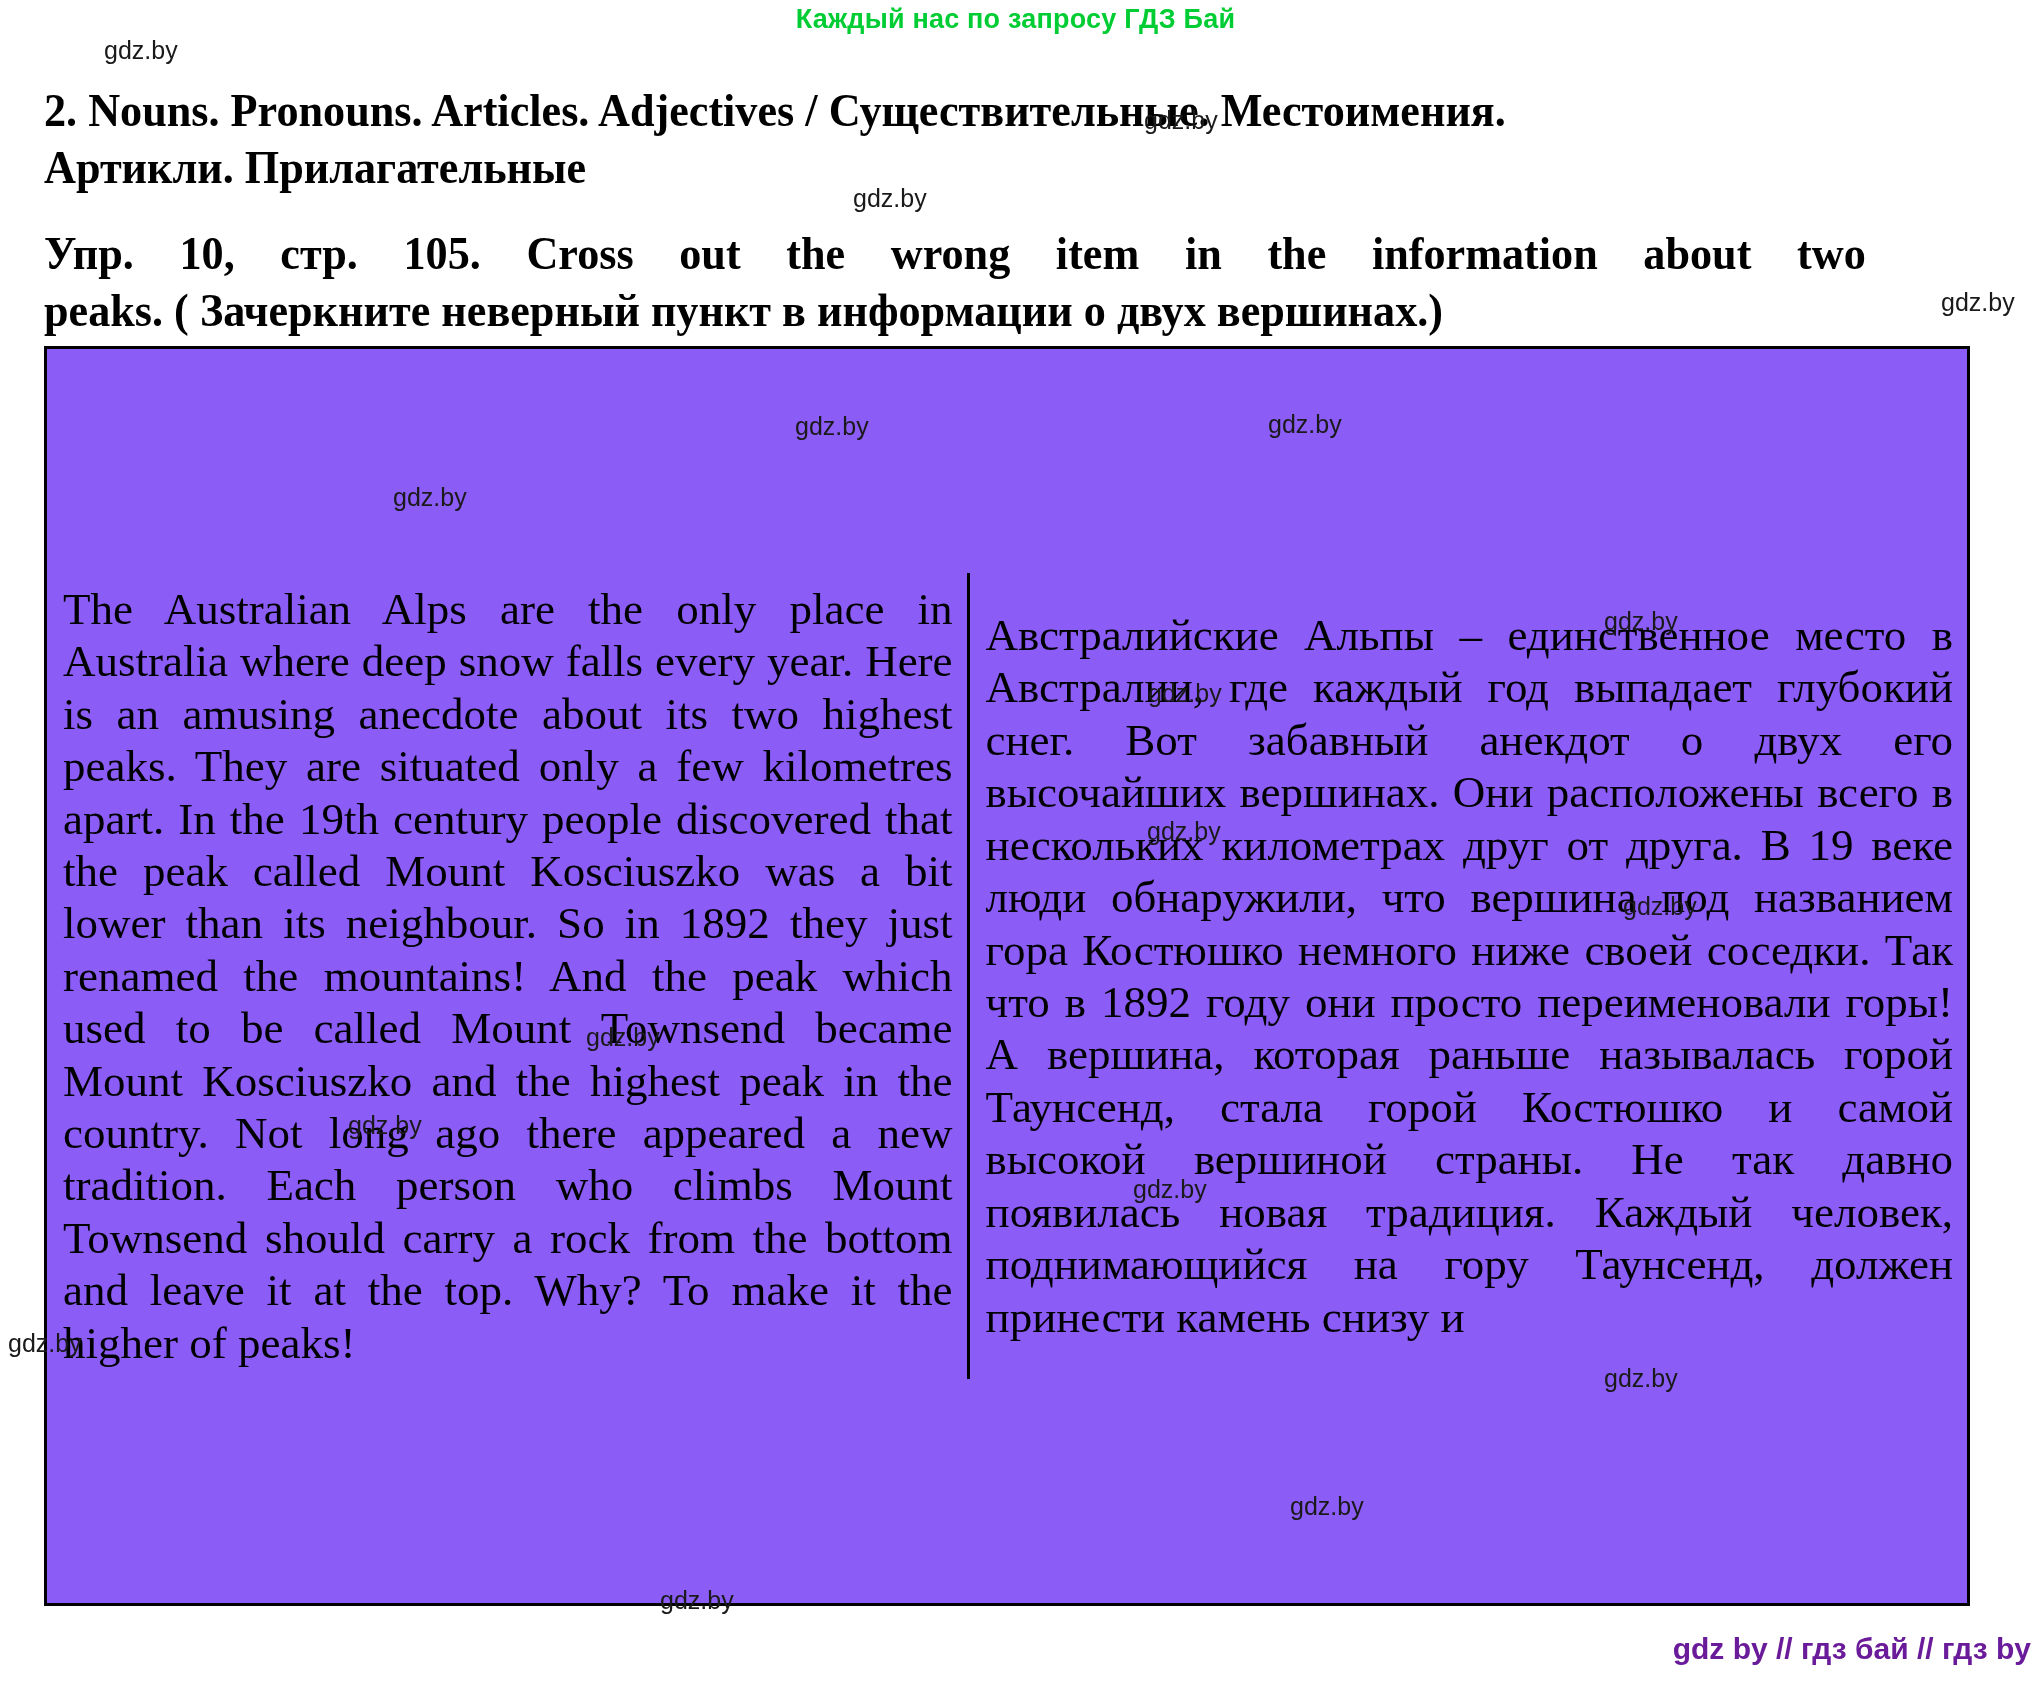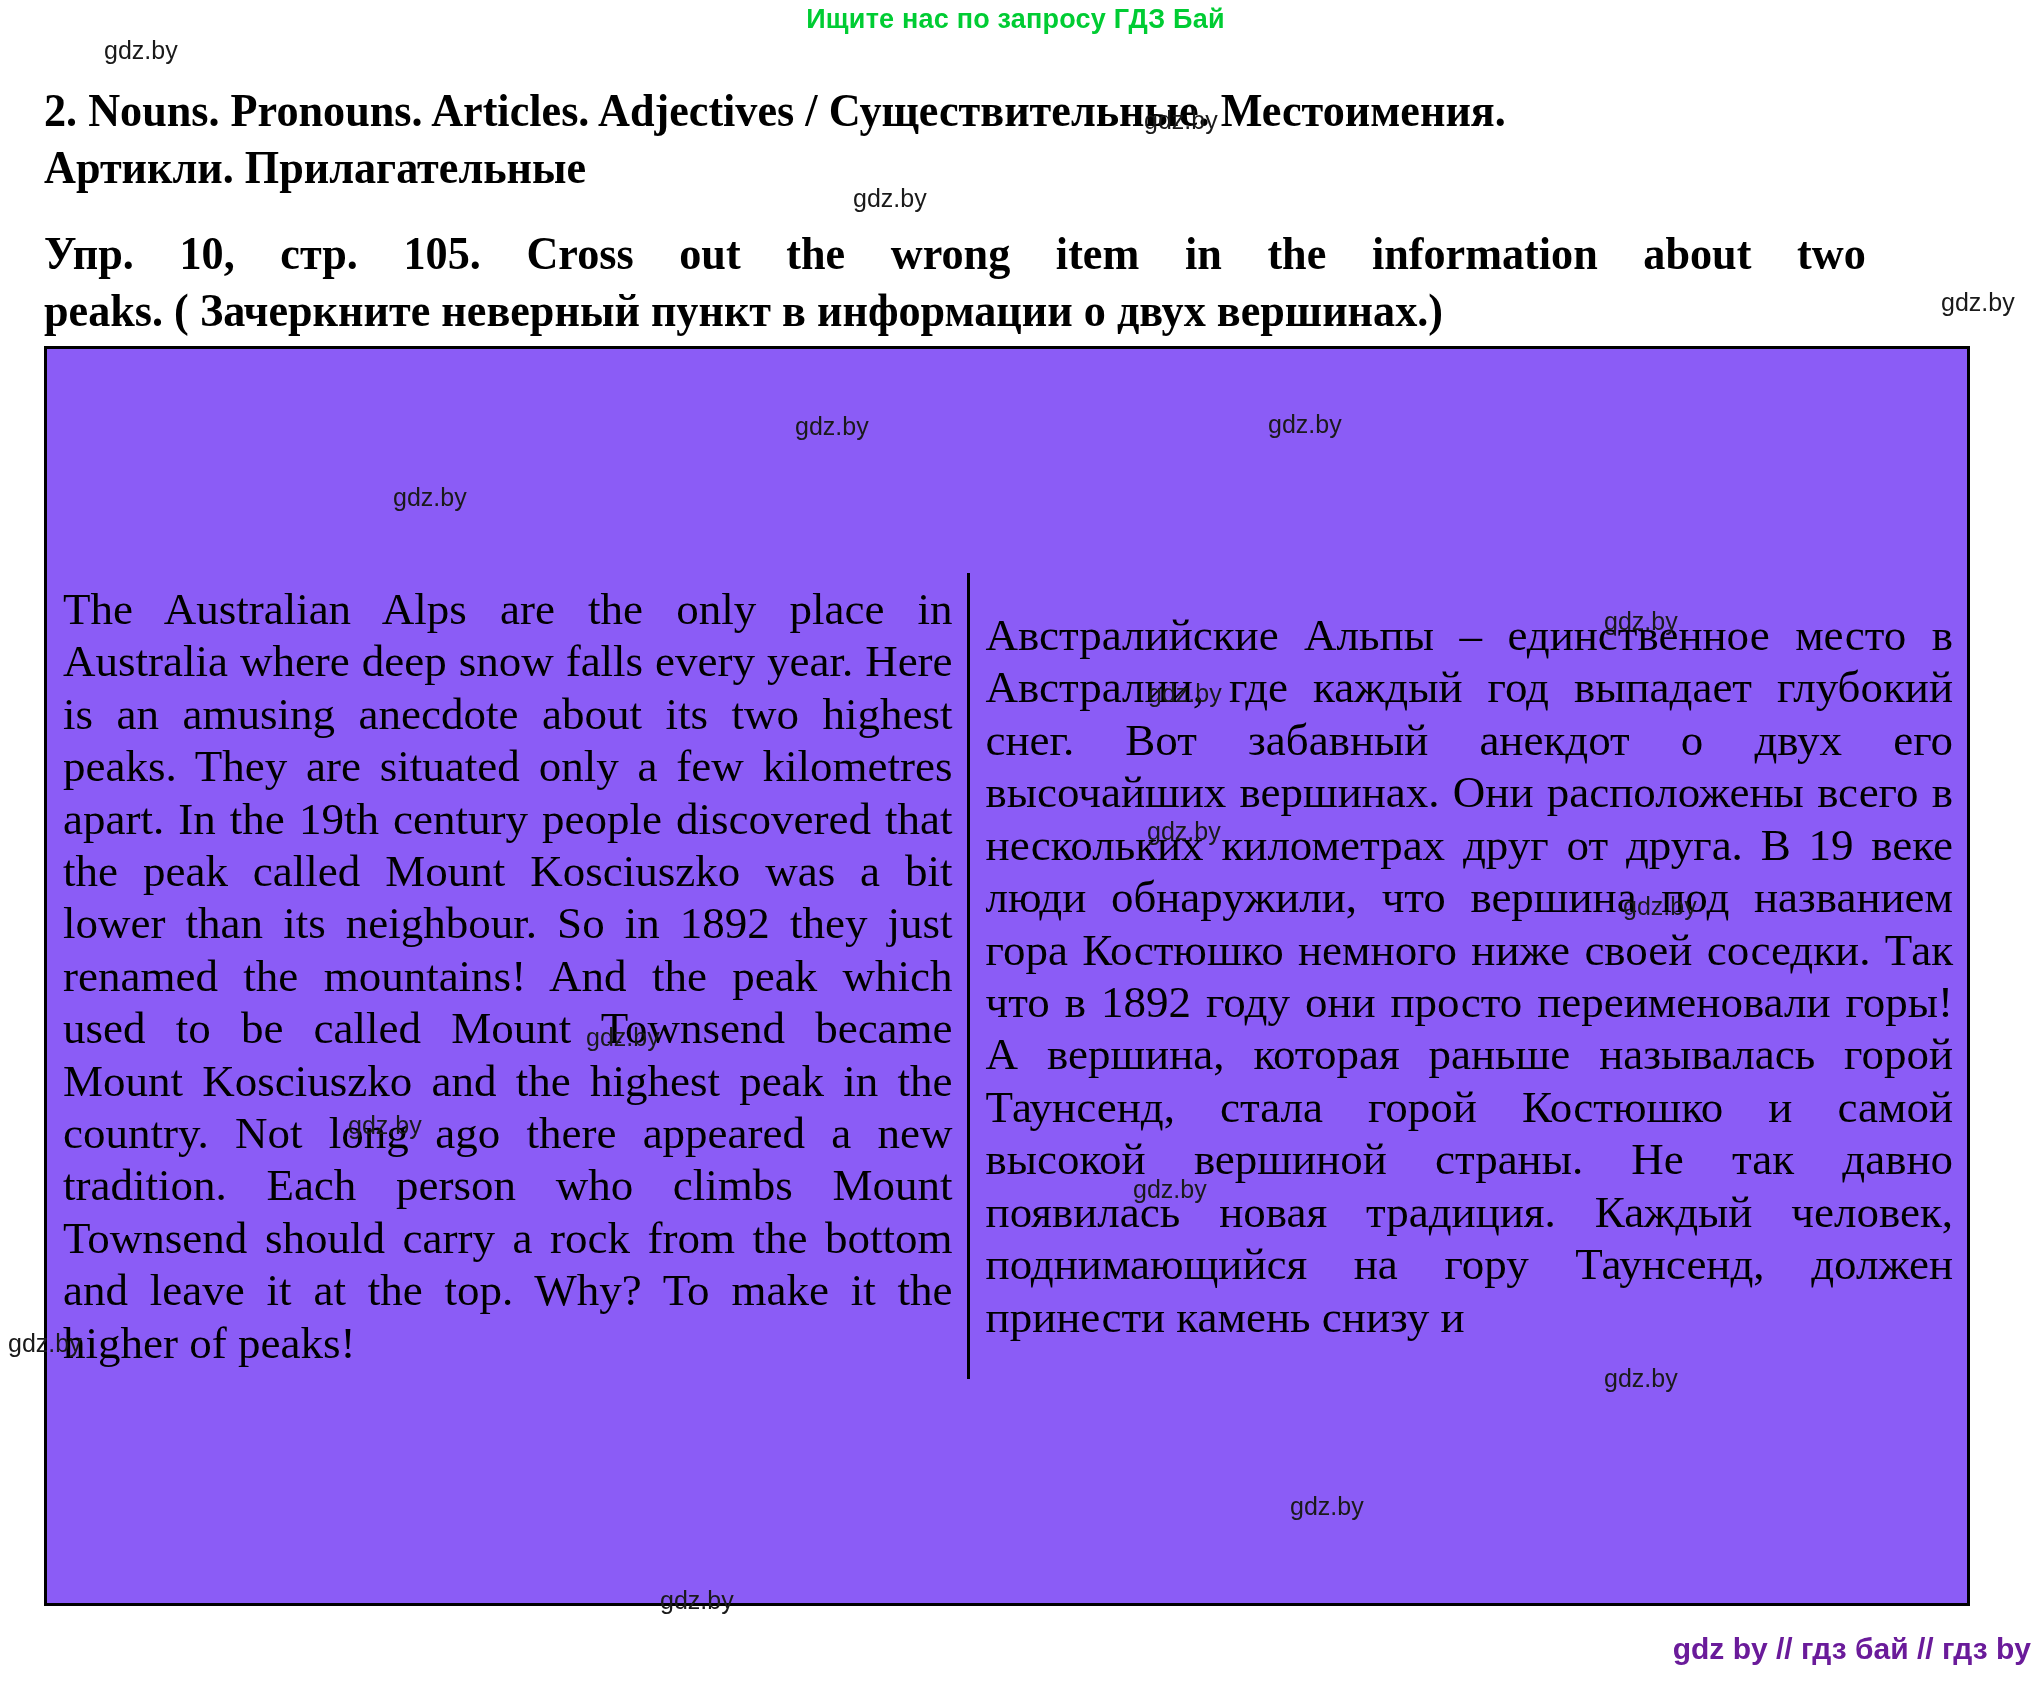--- a/index.html
+++ b/index.html
@@ -118,21 +118,21 @@
     font-size: 25px;
     color: #1a1a1a;
     white-space: nowrap;
     pointer-events: none;
     text-align: center;
   }
 </style>
 </head>
 <body>
 
-<div class="promo-banner" style="color: rgb(0, 204, 51);">Ищите нас по запросу ГДЗ Бай</div>
+<div class="promo-banner" style="color: rgb(0, 204, 51);">Каждый нас по запросу ГДЗ Бай</div>
 
 <div class="section-heading">
   <div>2. Nouns. Pronouns. Articles. Adjectives / Существительные. Местоимения.</div>
   <div>Артикли. Прилагательные</div>
 </div>
 
 <div class="exercise-instruction">
   <span class="ex-line justified">Упр. 10, стр. 105. Cross out the wrong item in the information about two</span>
   <span class="ex-line">peaks. ( Зачеркните неверный пункт в информации о двух вершинах.)</span>
 </div>

